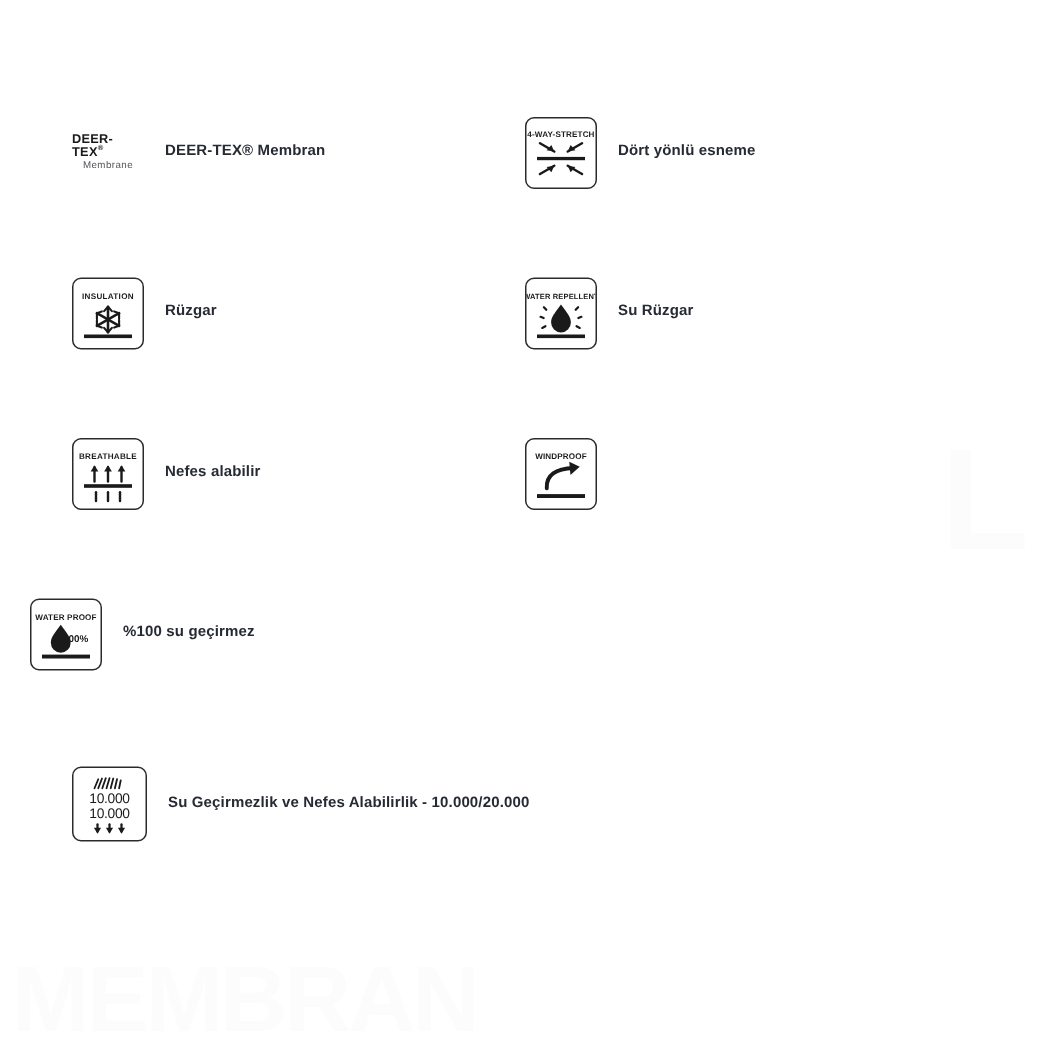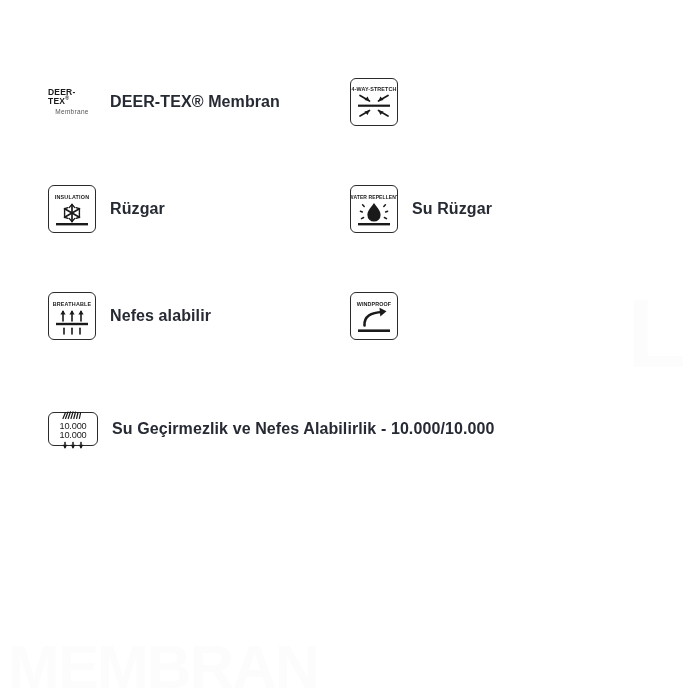--- a/index.html
+++ b/index.html
@@ -64,21 +64,21 @@
 
   .feature-item {
     display: flex;
     align-items: center;
     gap: 14px;
     height: 107px;
   }
   .feature-item.tall { height: 120px; }
 
   .feature-label {
-    font-size: 16px;
+    font-size: 10px;
     font-weight: 700;
     color: #262a33;
     letter-spacing: 0.1px;
     line-height: 1.25;
     white-space: nowrap;
   }
 
   
   .icon-box {
     width: 48px;
@@ -89,21 +89,21 @@
     background: #ffffff;
     display: flex;
     align-items: center;
     justify-content: center;
     position: relative;
   }
   .icon-box.noborder {
     border: none;
     border-radius: 0;
   }
-  .icon-box.tall { width: 50px; height: 34px; min-width: 50px; }
+  .icon-box.tall { width: 50px; height: 50px; min-width: 50px; }
   .icon-box svg { display: block; }
 
   
   .deertex-logo {
     width: 62px;
     display: flex;
     flex-direction: column;
     align-items: center;
     justify-content: center;
     line-height: 1;
@@ -164,20 +164,21 @@
               </g>
               <g fill="#1a1a1a">
                 <polygon points="18.5,22 13.4,21.1 16.6,17.6"></polygon>
                 <polygon points="27.5,22 32.6,21.1 29.4,17.6"></polygon>
                 <polygon points="18.5,31.5 13.4,32.4 16.6,35.9"></polygon>
                 <polygon points="27.5,31.5 32.6,32.4 29.4,35.9"></polygon>
               </g>
               <rect x="7" y="25.6" width="32" height="2.2" fill="#1a1a1a"></rect>
             </svg>
           </div>
+          <div class="feature-label">Dört yönlü esneme</div>
         </div>
       </div>
 
     </div>
 
     <div class="feature-row">
 
       <div class="feature-col left">
         <div class="feature-item">
           <div class="icon-box">
@@ -272,20 +273,33 @@
             </svg>
           </div>
         </div>
       </div>
 
     </div>
 
     <div class="feature-row">
 
 
+      <div class="feature-col right">
+        <div class="feature-item">
+          <div class="icon-box">
+            <svg width="46" height="46" viewBox="0 0 46 46" aria-hidden="true">
+              <text x="23" y="13" font-family="Liberation Sans, sans-serif" font-size="5.4" font-weight="700" fill="#1a1a1a" text-anchor="middle" letter-spacing="0.1">WATER PROOF</text>
+              <path d="M19.5 16.5 C 24.1 22.7, 26.1 25.1, 26.1 28.5 A 6.6 6.6 0 0 1 12.9 28.5 C 12.9 25.1, 14.9 22.7, 19.5 16.5 Z" fill="#1a1a1a"></path>
+              <text x="29.5" y="28.2" font-family="Liberation Sans, sans-serif" font-size="6.6" font-weight="700" fill="#1a1a1a" text-anchor="middle">100%</text>
+              <rect x="7" y="36.4" width="32" height="2.6" fill="#1a1a1a"></rect>
+            </svg>
+          </div>
+          <div class="feature-label">%100 su geçirmez</div>
+        </div>
+      </div>
 
     </div>
 
     <div class="feature-row">
 
       <div class="feature-col left">
         <div class="feature-item tall">
           <div class="icon-box tall">
             <svg width="48" height="48" viewBox="0 0 48 48" aria-hidden="true">
               <g stroke="#1a1a1a" stroke-width="1.2" stroke-linecap="round">
@@ -304,21 +318,21 @@
                 <line x1="24" y1="37.5" x2="24" y2="42.4"></line>
                 <line x1="32" y1="37.5" x2="32" y2="42.4"></line>
               </g>
               <g fill="#1a1a1a">
                 <polygon points="16,43.8 13.6,39.8 18.4,39.8"></polygon>
                 <polygon points="24,43.8 21.6,39.8 26.4,39.8"></polygon>
                 <polygon points="32,43.8 29.6,39.8 34.4,39.8"></polygon>
               </g>
             </svg>
           </div>
-          <div class="feature-label">Su Geçirmezlik ve Nefes Alabilirlik - 10.000/10.000</div>
+          <div class="feature-label">Su Geçirmezlik ve Nefes Alabilirlik - 10.000/20.000</div>
         </div>
       </div>
 
       <div class="feature-col right"></div>
 
     </div>
 
   </div>
 </div>
 

